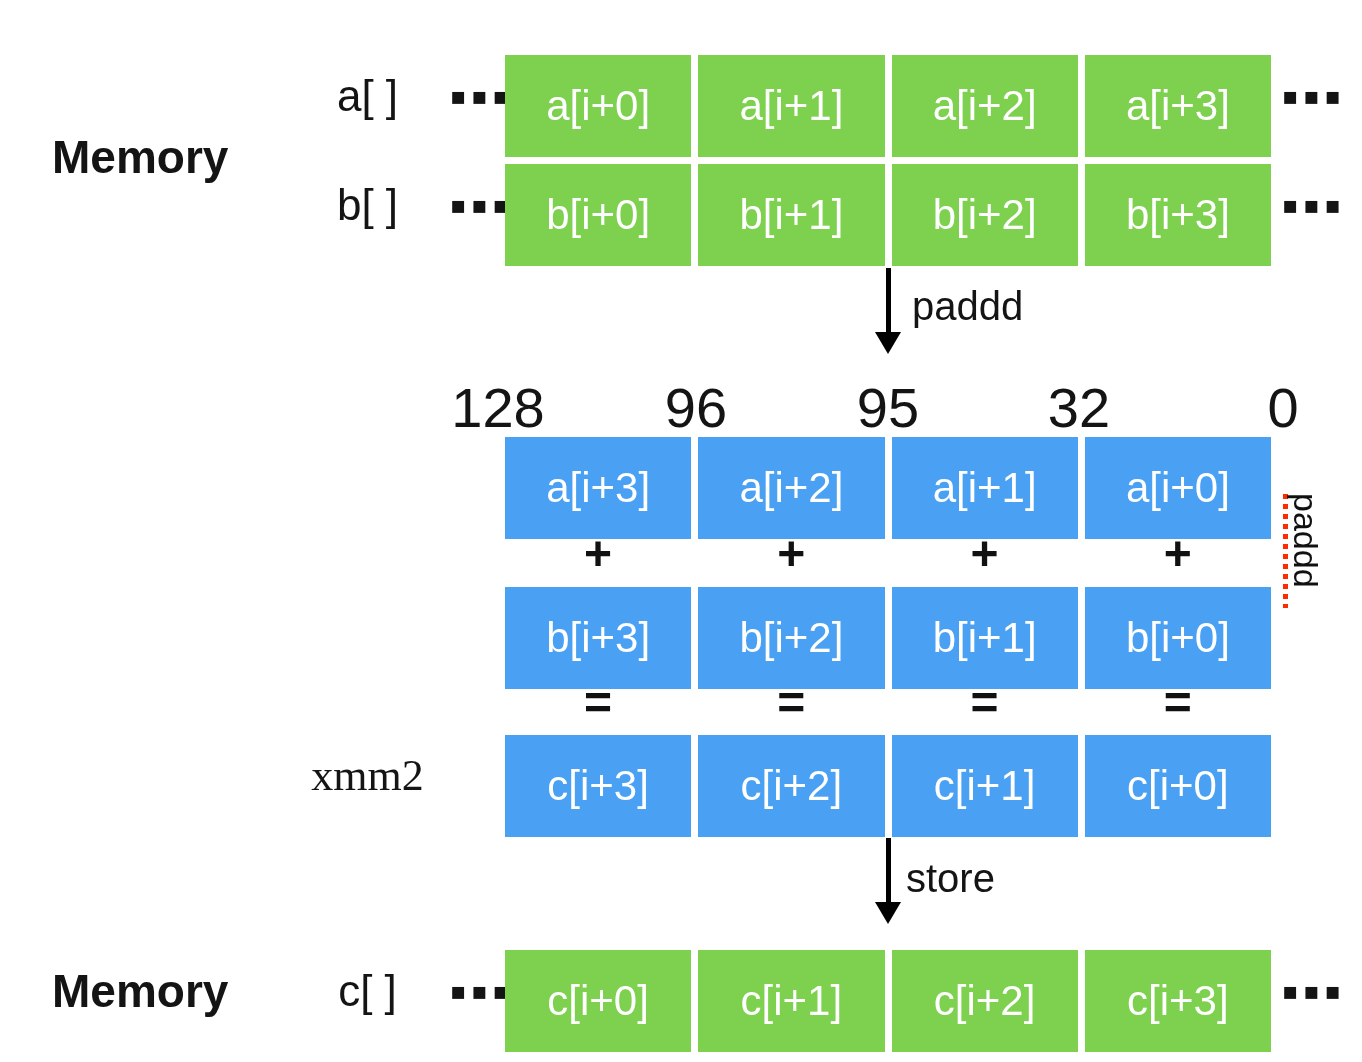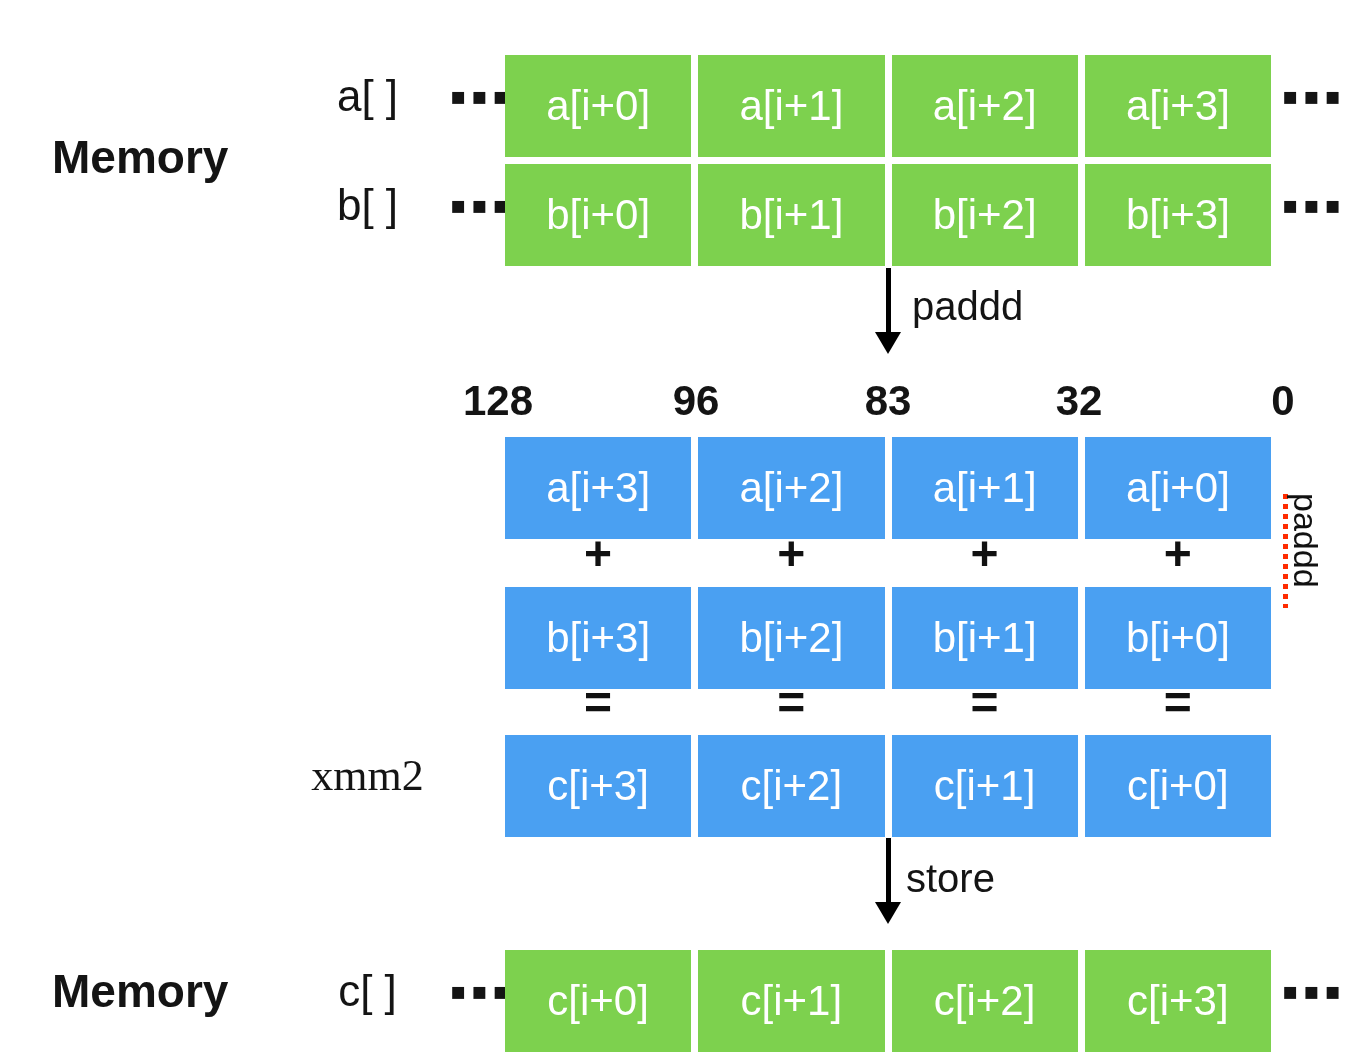--- a/index.html
+++ b/index.html
@@ -55,23 +55,22 @@
     letter-spacing: 5px;
     line-height: 24px;
     color: #141414;
     white-space: nowrap;
   }
   .bit-label {
     position: absolute;
     top: 380px;
     width: 120px;
     text-align: center;
-    font-size: 42px;
-    line-height: 1;
-    font-weight: bold;
+    font-size: 56px;
+    line-height: 1;
   }
   .op-row {
     position: absolute;
     left: 505px;
     width: 766px;
     height: 48px;
     display: flex;
     gap: 7px;
   }
   .op {
@@ -148,21 +147,21 @@
   </div>
   <div class="dots" style="left:1282px; top:193px;">▪▪▪</div>
 
   <div class="arrow-line" style="left:886px; top:268px; height:66px;"></div>
   <div class="arrow-head" style="left:875px; top:332px;"></div>
   <div class="arrow-label" style="left:912px; top:286px;">paddd</div>
 
 
   <div class="bit-label" style="left:438px;">128</div>
   <div class="bit-label" style="left:636px;">96</div>
-  <div class="bit-label" style="left:828px;">83</div>
+  <div class="bit-label" style="left:828px;">95</div>
   <div class="bit-label" style="left:1019px;">32</div>
   <div class="bit-label" style="left:1223px;">0</div>
 
   <div class="cell-row blue" style="top:437px;">
     <div class="cell">a[i+3]</div>
     <div class="cell">a[i+2]</div>
     <div class="cell">a[i+1]</div>
     <div class="cell">a[i+0]</div>
   </div>
 

